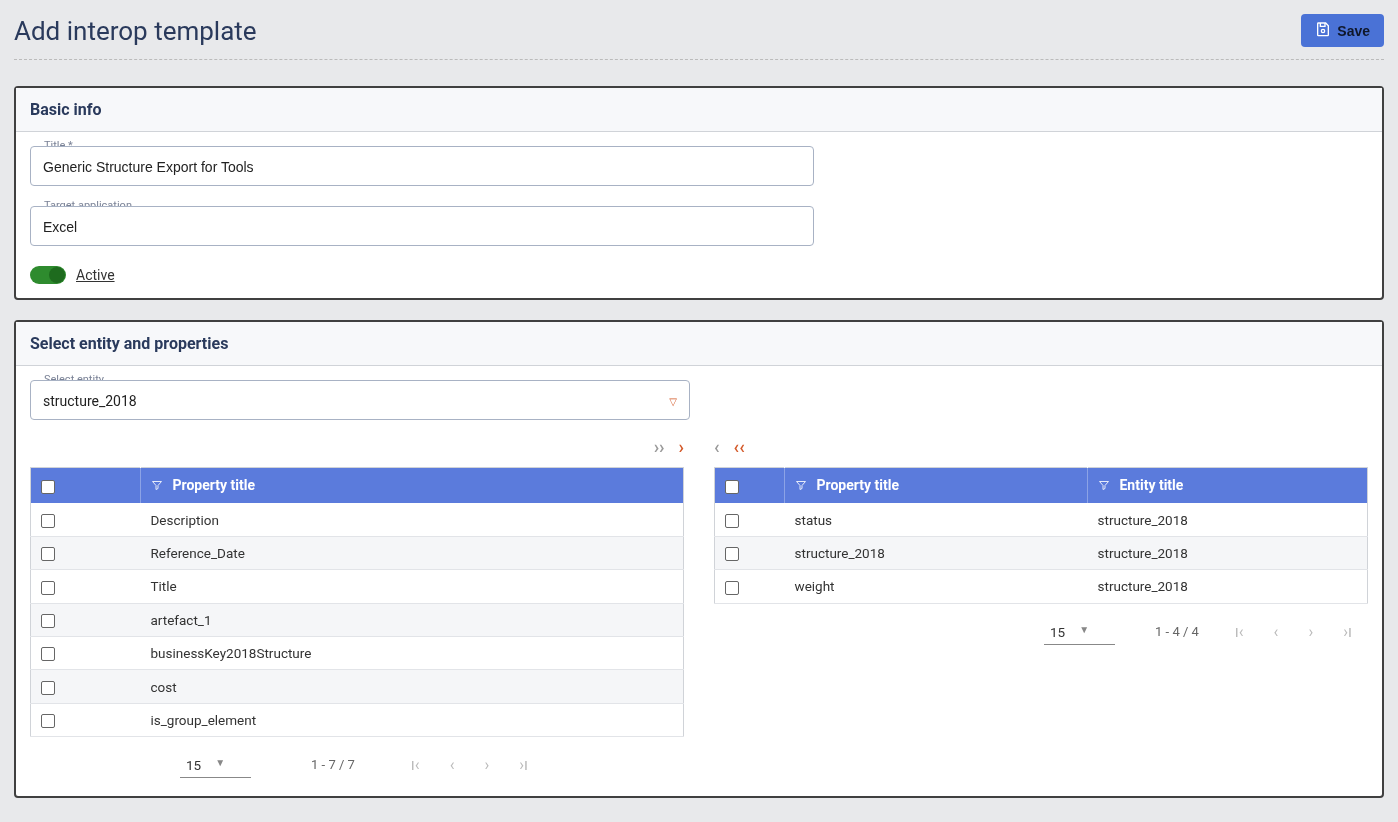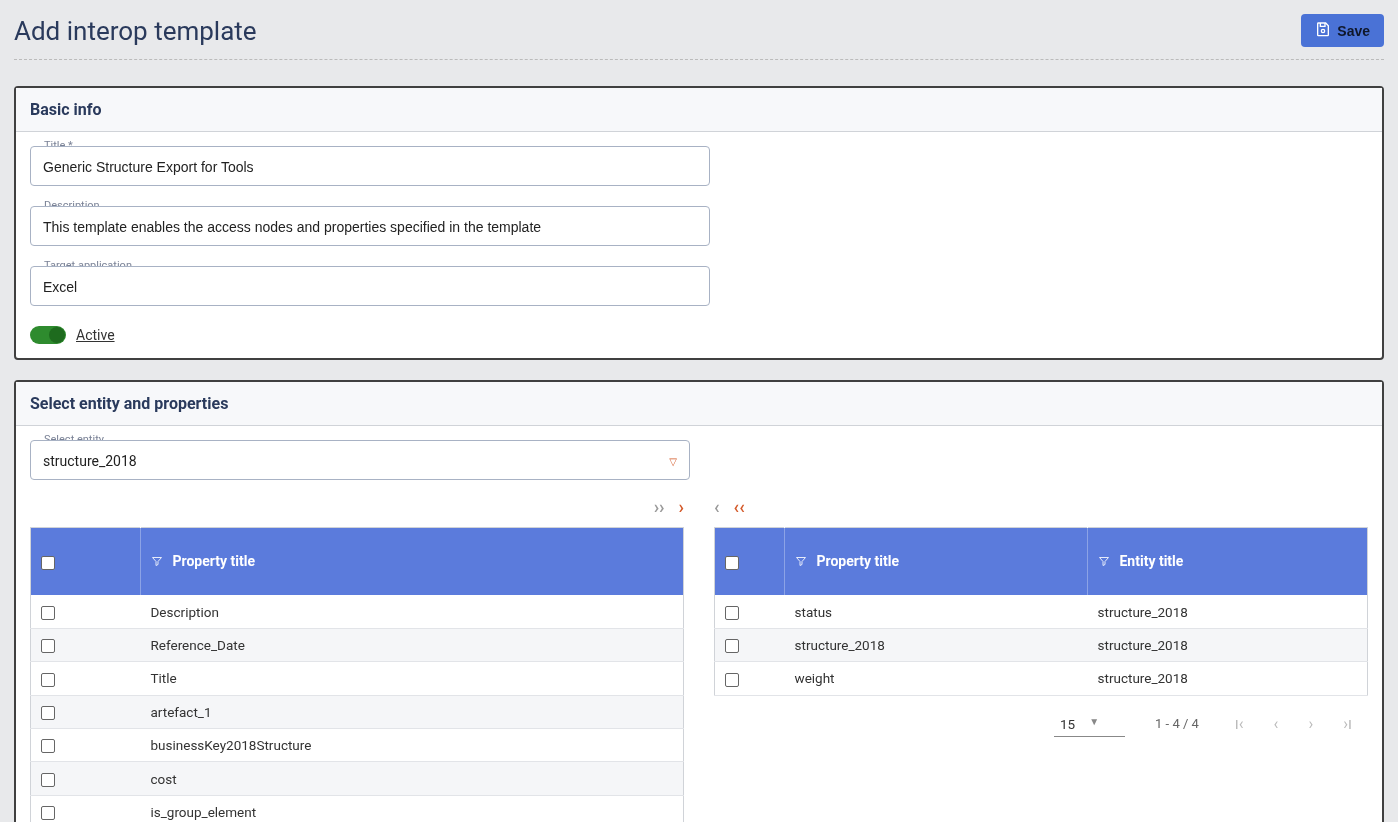--- a/index.html
+++ b/index.html
@@ -50,21 +50,21 @@
     font-size: 16px;
     font-weight: 700;
     color: #2a3a5c;
   }
   .panel-body {
     padding: 14px;
   }
   .field-wrap { position: relative; margin-bottom: 20px; }
   .field-wrap:last-child { margin-bottom: 0; }
   .field {
-    width: 680px;
+    width: 784px;
     max-width: 100%;
     border: 1px solid #a8b2c4;
     border-radius: 4px;
     padding: 12px 12px 10px;
     font-size: 14px;
     color: #222;
     background: #fff;
     outline: none;
     position: relative;
   }
@@ -88,34 +88,34 @@
   }
   .selector-row { display:flex; gap:30px; align-items:flex-start; }
   .col { flex:1; }
   .transfer-icons-row { display:flex; justify-content:space-between; align-items:center; margin:6px 0 10px; }
   .transfer-icons-row .left, .transfer-icons-row .right { display:flex; gap:14px; align-items:center; width:60px; }
   .left-table .transfer-icons-row .right { justify-content:flex-end; }
   .t-icon { font-size:18px; font-weight:600; color:#999; cursor:pointer; }
   .t-icon.red { color:#d45a2a; }
   table.gridt { width:100%; border-collapse:collapse; border:1px solid #d0d3d8; table-layout:fixed; }
   table.gridt thead th {
-    background:#5b7bdc; color:#fff; text-align:left; padding:25px 10px; font-size:14px; font-weight:700;
+    background:#5b7bdc; color:#fff; text-align:left; padding:9px 10px; font-size:14px; font-weight:700;
     border-right:1px solid rgba(255,255,255,0.3);
   }
   table.gridt thead th:last-child { border-right:none; }
   table.gridt td { padding:8px 10px; border-bottom:1px solid #e2e4e8; font-size:13.5px; color:#333; }
   table.gridt tbody tr:nth-child(even) td { background:#f5f6f8; }
   .chk { width:14px; height:14px; border:1.5px solid #666; display:inline-block; vertical-align:middle; border-radius:2px; background:#fff; }
   .th-chk { width:60px; }
   .filter-ic { display:inline-block; margin-right:6px; opacity:0.85; vertical-align:middle; }
   .filter-ic svg { width:12px; height:12px; stroke:#fff; fill:none; stroke-width:2; }
   .pager {
     display:flex; align-items:center; justify-content:flex-end; gap:30px; padding:14px 10px 4px;
   }
-  .pager .pgs { color:#666; font-size:13px; }
+  .pager .pgs { color:#666; font-size:13px;margin-left:10px; }
   .pager .pgbtn { color:#bbb; font-size:16px; cursor:pointer; padding:0 6px; }
   .pager .size-sel { border:none; border-bottom:1px solid #888; padding:6px 26px 4px 6px; font-size:13.5px; color:#333; background:#fff; position:relative; display:inline-flex; gap:14px; }
   .pager .size-sel .dd { color:#888; font-size:10px; }
   .left-table .pager { justify-content:center; gap:50px; }
   .entity-select-wrap { width:660px; max-width:100%; margin-bottom:10px; }
 </style>
 </head>
 <body>
 
 <div class="header-row">
@@ -134,21 +134,20 @@
 
 <div class="panel">
   <div class="panel-header">Basic info</div>
   <div class="panel-body">
     <div class="field-wrap">
       <span class="label">Title *</span>
       <input class="field" value="Generic Structure Export for Tools" style="">
     </div>
     <div class="field-wrap">
       <span class="label">Description</span>
-      <input class="field" value="This template enables the access nodes and properties specified in the template" style="">
     </div>
     <div class="field-wrap">
       <span class="label">Target application</span>
       <input class="field" value="Excel" style="">
     </div>
     <div class="toggle-row">
       <div class="toggle">
           <div class="toggle-knob"></div>
         </div>
       <span>Active</span>

